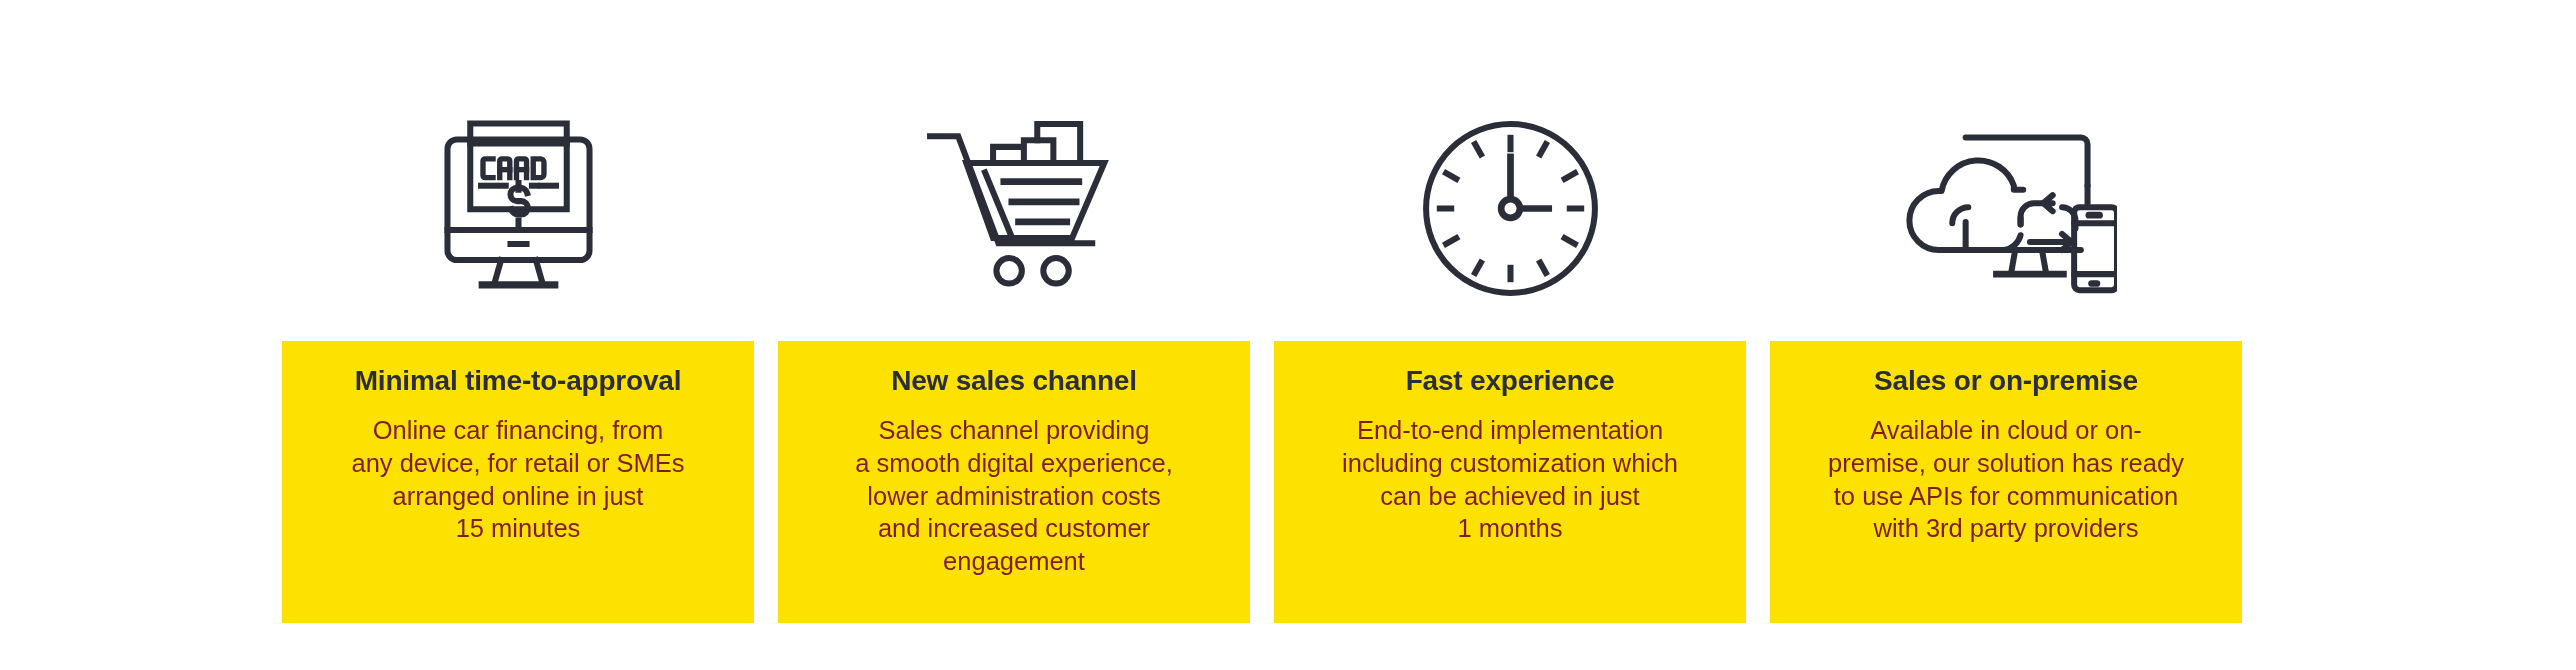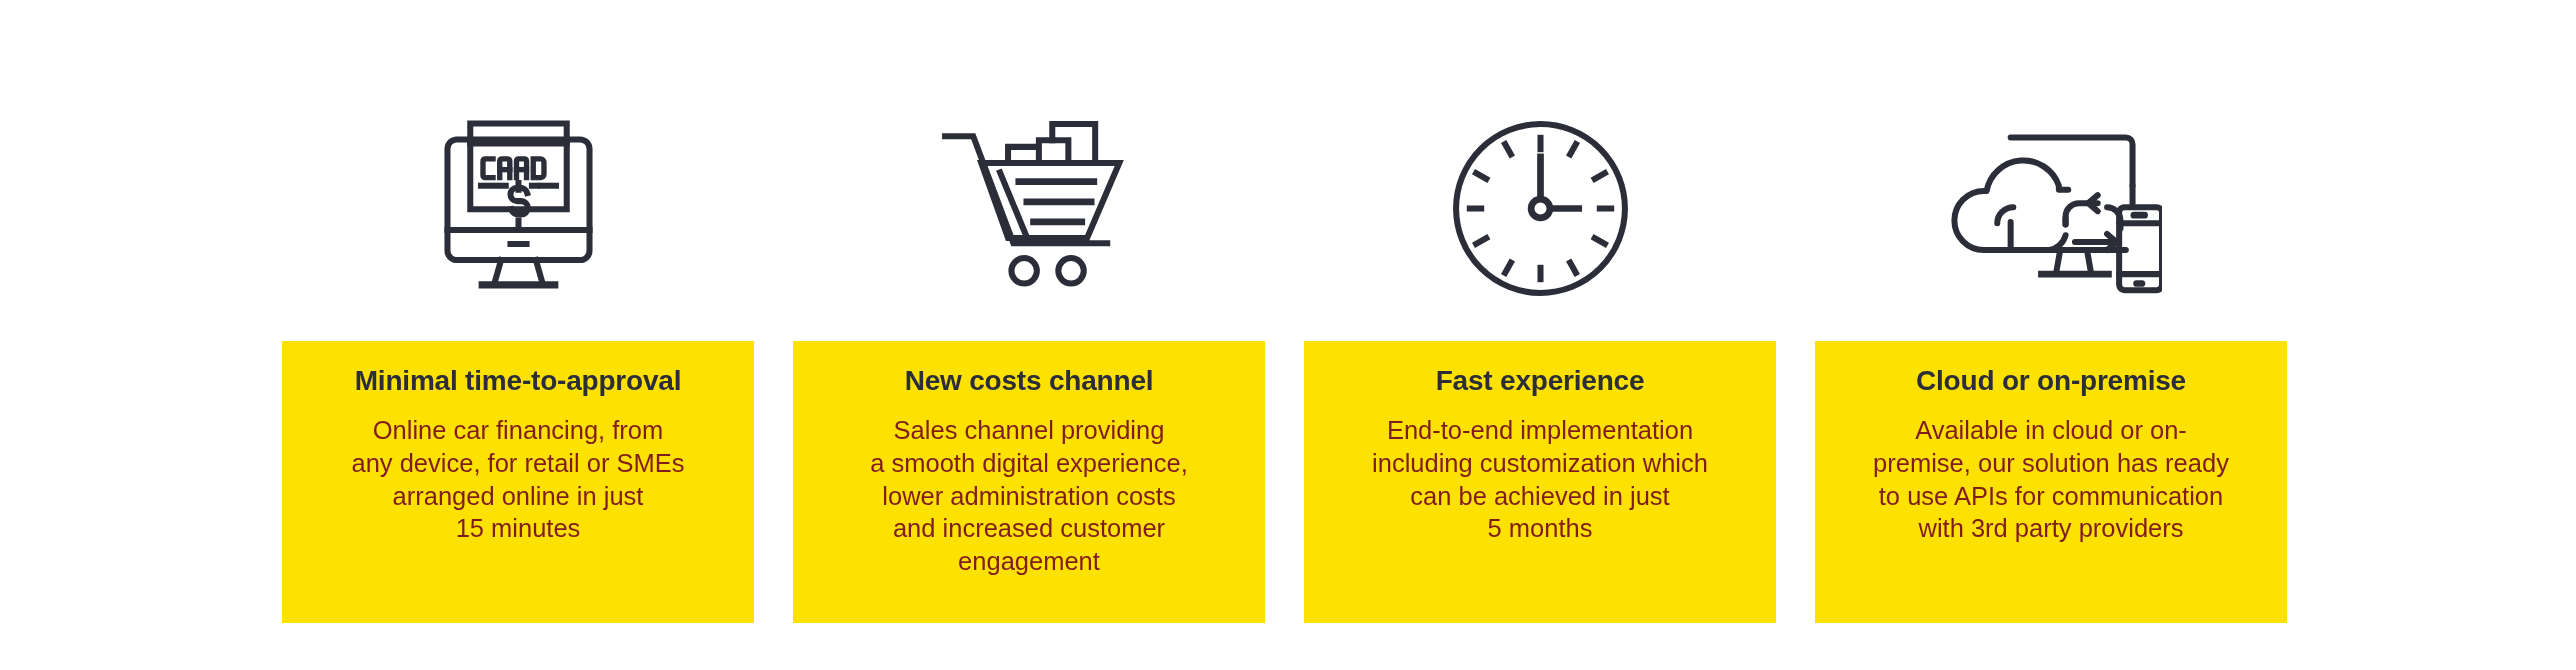--- a/index.html
+++ b/index.html
@@ -23,21 +23,21 @@
 
   .cards-row {
     position: absolute;
     left: 282px;
     top: 0;
     width: 2012px;
     height: 671px;
     display: flex;
     flex-direction: row;
     align-items: flex-start;
-    gap: 39px;
+    gap: 24px;
   }
 
   .feature-card {
     width: 472px;
     height: 671px;
     position: relative;
     display: flex;
     flex-direction: column;
     align-items: center;
   }
@@ -166,21 +166,21 @@
             <path d="M118 82 v-24 h38"></path>
             <path d="M164 82 v-34 h44 v34"></path>
             <path d="M184 48 v-24 h64 v58"></path>
 
             <circle cx="142" cy="243" r="19"></circle>
             <circle cx="212" cy="243" r="19"></circle>
           </g>
         </svg>
       </div>
       <div class="card-body">
-        <div class="card-title">New costs channel</div>
+        <div class="card-title">New sales channel</div>
         <div class="card-desc">Sales channel providing
 a smooth digital experience,
 lower administration costs
 and increased customer
 engagement</div>
       </div>
     </div>
 
     <div class="feature-card">
       <div class="icon-area">
@@ -205,21 +205,21 @@
             <path d="M150 150 h62" stroke-width="10"></path>
             <circle cx="150" cy="150" r="14" fill="#ffffff" stroke-width="10"></circle>
           </g>
         </svg>
       </div>
       <div class="card-body">
         <div class="card-title">Fast experience</div>
         <div class="card-desc">End-to-end implementation
 including customization which
 can be achieved in just
-5 months</div>
+1 months</div>
       </div>
     </div>
 
     <div class="feature-card">
       <div class="icon-area">
         <svg width="221" height="201" viewBox="0 0 330 300" fill="none">
           <g stroke="#2b2d38" stroke-width="9" fill="none" stroke-linecap="round" stroke-linejoin="round">
 
             <path d="M104 44 h172 a10 10 0 0 1 10 10 v62"></path>
             <path d="M104 212 h172"></path>
@@ -245,21 +245,21 @@
 
             <path d="M274 148 h48 a8 8 0 0 1 8 8 v108 a8 8 0 0 1 -8 8 h-48 a8 8 0 0 1 -8 -8 v-108 a8 8 0 0 1 8 -8 z"></path>
             <path d="M266 172 h64"></path>
             <path d="M266 248 h64"></path>
             <path d="M288 160 h16" stroke-width="10"></path>
             <path d="M292 262 h8" stroke-width="10"></path>
           </g>
         </svg>
       </div>
       <div class="card-body">
-        <div class="card-title">Cloud or on-premise</div>
+        <div class="card-title">Sales or on-premise</div>
         <div class="card-desc">Available in cloud or on-
 premise, our solution has ready
 to use APIs for communication
 with 3rd party providers</div>
       </div>
     </div>
 
   </div>
 </div>
 

